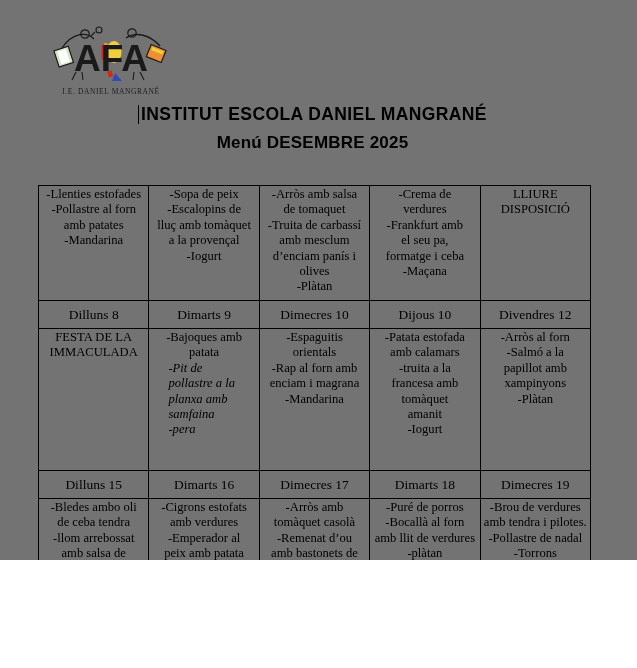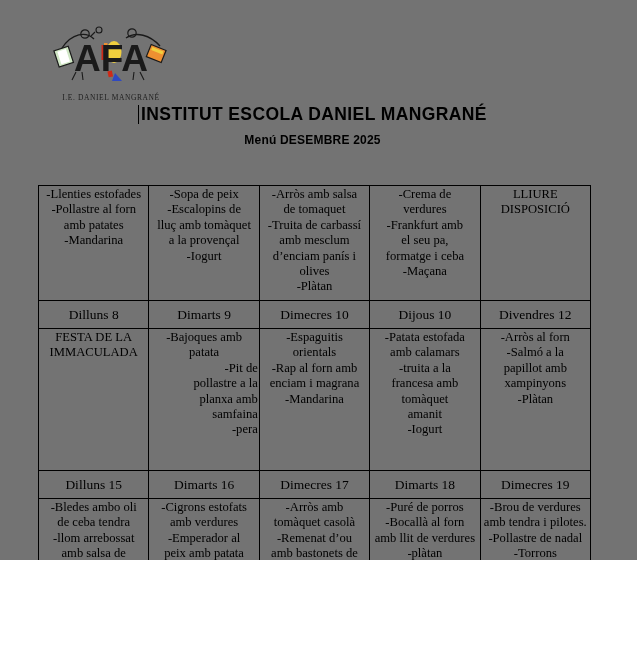--- a/index.html
+++ b/index.html
@@ -13,21 +13,21 @@
   }
 
   
   .logo{
     position:absolute;left:52px;top:24px;width:118px;
     text-align:center;
   }
   .logo-sub{
     font-family:"Liberation Serif", serif;
     font-size:7.5px;letter-spacing:0.6px;
-    color:#1d1d1d;margin-top:7px;white-space:nowrap;
+    color:#1d1d1d;margin-top:1px;white-space:nowrap;
   }
 
   
   .title-block{
     position:absolute;left:0;right:12px;top:104px;
     text-align:center;
   }
   .doc-title{
     margin:0;
     font-family:"Liberation Sans", sans-serif;
@@ -35,21 +35,21 @@
     color:#000;
   }
   .caret{
     display:inline-block;width:0;height:19px;
     border-left:1.5px solid #000;
     vertical-align:-4px;margin-right:2px;
   }
   .doc-subtitle{
     margin:8px 0 0 0;
     font-family:"Liberation Sans", sans-serif;
-    font-size:12px;font-weight:bold;letter-spacing:0.2px;
+    font-size:17px;font-weight:bold;letter-spacing:0.2px;
     color:#000;
   }
 
   
   .menu-table{
     position:absolute;left:38px;top:185px;
     width:553px;
     border-collapse:collapse;table-layout:fixed;
   }
   .menu-table th,.menu-table td{
@@ -67,21 +67,21 @@
   .menu-table td{
     font-family:"Liberation Serif", serif;
     font-size:12.6px;line-height:15.4px;
     vertical-align:top;
   }
   .menu-row-0 td{height:112px;margin-top:8px;}
   .menu-row-1 td{height:139px;}
   .menu-row-2 td{height:110px;}
   .block{white-space:pre-line;}
   .align-center{text-align:center;}
-  .align-left{text-align:right;padding-left:26px;}
+  .align-left{text-align:left;padding-left:18px;font-style:italic;}
 </style>
 </head>
 <body>
 
 <div class="page">
 
   <div class="logo">
     <svg width="118" height="58" viewBox="0 0 118 58">
 
       <path d="M10,24 C20,9 34,7 42,15" fill="none" stroke="#1a1a1a" stroke-width="1.3"></path>

